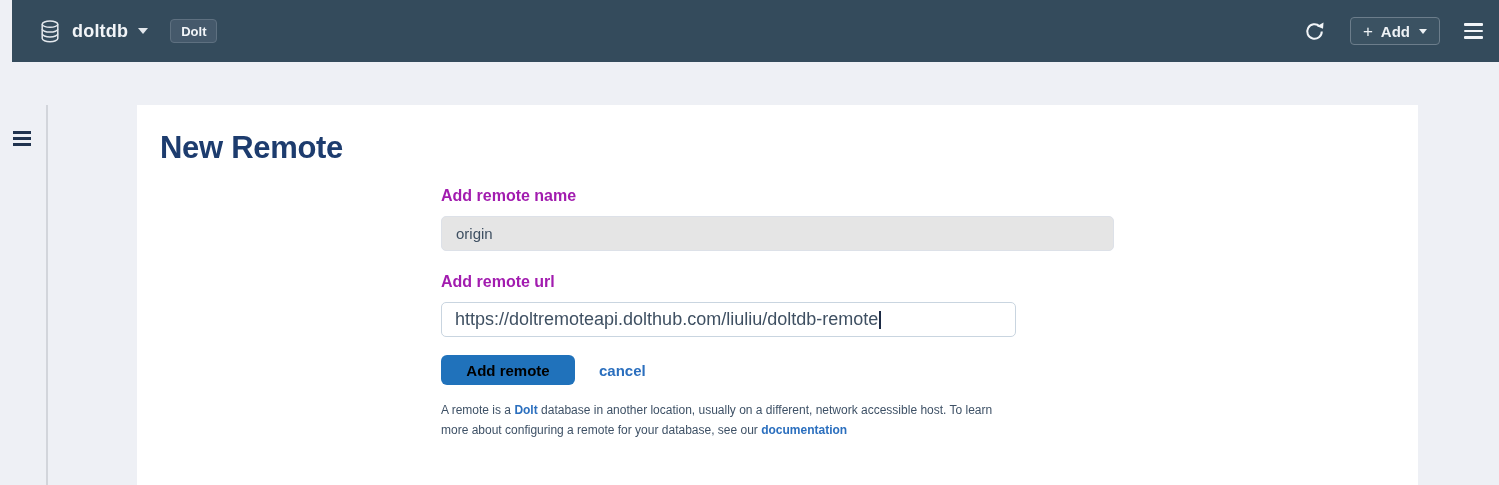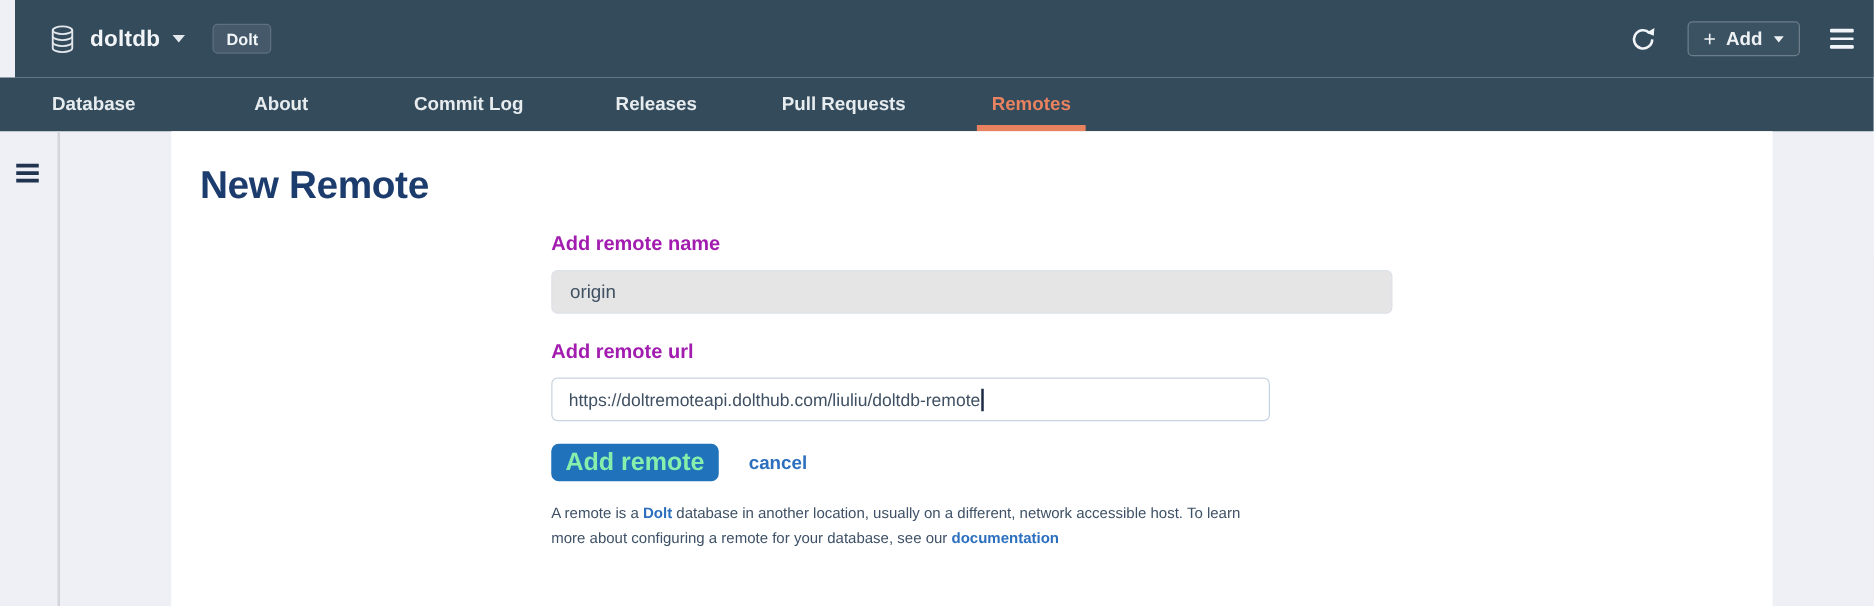--- a/index.html
+++ b/index.html
@@ -86,30 +86,30 @@
     position: absolute; top: 29px; left: 0; width: 673px; height: 35px;
     background: #e5e5e5; border: 1px solid #dde1e8; border-radius: 5px;
     padding: 0 14px; color: #3f5062; font-size: 15px;
     font-family: "Liberation Sans", sans-serif; outline: none;
   }
   .url-label { position: absolute; top: 86px; left: 0; }
   .url-input {
     position: absolute; top: 115px; left: 0; width: 575px; height: 35px;
     background: #ffffff; border: 1px solid #c9d5e0; border-radius: 5px;
     display: flex; align-items: center; padding: 0 13px;
-    color: #3f5062; font-size: 14px; cursor: text;
+    color: #3f5062; font-size: 18px; cursor: text;
   }
   .text-caret {
     display: inline-block; width: 1.5px; height: 18px; background: #1d2b45; margin-left: 1px;
     vertical-align: middle;
   }
   .actions { position: absolute; top: 168px; left: 0; display: flex; align-items: center; }
   .submit-btn {
     width: 134px; height: 30px; background: #2072bb; border: none; border-radius: 6px;
-    color: #86efac; font-size: 20px; font-weight: 700; cursor: pointer;
+    color: #000000; font-size: 15px; font-weight: 700; cursor: pointer;
     font-family: "Liberation Sans", sans-serif;
   }
   .cancel-link { margin-left: 24px; color: #2b6fbe; font-size: 15px; font-weight: 700; text-decoration: none; cursor: pointer; }
   .description {
     position: absolute; top: 213px; left: 0; width: 580px;
     color: #3e5166; font-size: 12px; line-height: 20px;
   }
   .description a { color: #2b6fbe; font-weight: 700; text-decoration: none; cursor: pointer; }
 </style>
 </head>
@@ -144,28 +144,20 @@
         <span class="caret-down"></span>
       </button>
       <span class="menu-icon">
         <span></span>
           <span></span>
           <span></span>
       </span>
     </div>
   </header>
 
-  <nav class="nav">
-    <div class="nav-tab">Database</div>
-    <div class="nav-tab">About</div>
-    <div class="nav-tab">Commit Log</div>
-    <div class="nav-tab">Releases</div>
-    <div class="nav-tab">Pull Requests</div>
-    <div class="nav-tab active">Remotes</div>
-  </nav>
 
   <span class="rail-menu-icon">
     <span></span>
       <span></span>
       <span></span>
   </span>
   <div class="v-divider"></div>
 
   <main class="panel">
     <h1 class="page-title">New Remote</h1>

